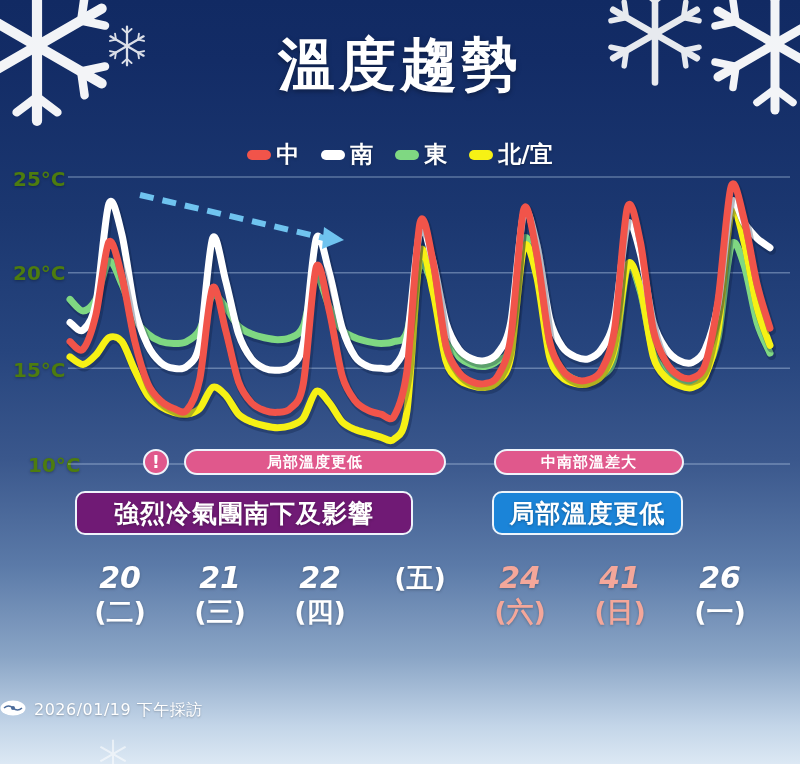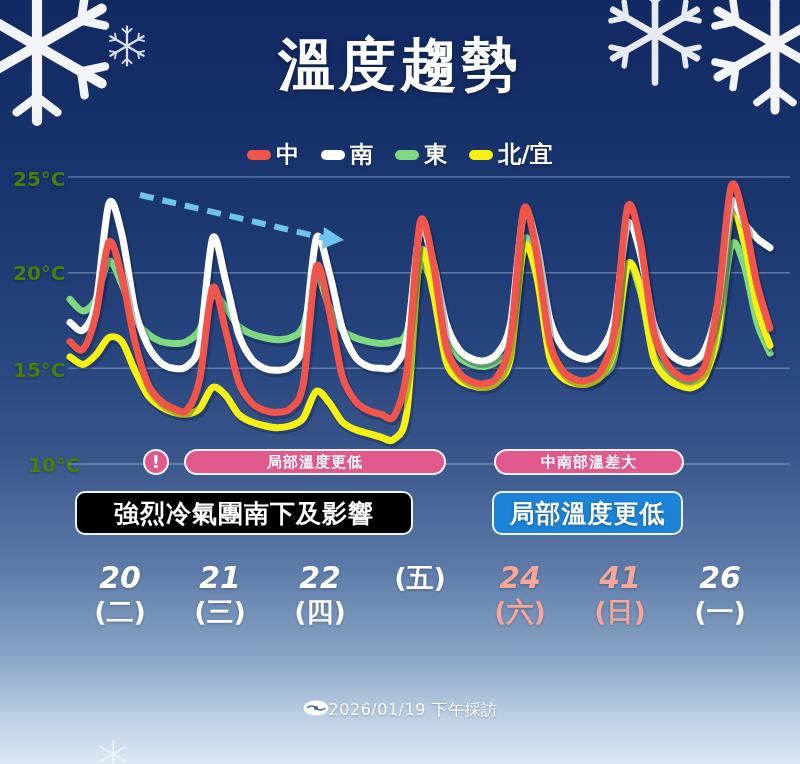--- a/index.html
+++ b/index.html
@@ -63,42 +63,42 @@
     font-family:"DejaVu Sans","Liberation Sans",sans-serif;
   }
   .boxrow{
     position:absolute;height:44px;border-radius:10px;
     display:flex;align-items:center;justify-content:center;
     color:#ffffff;font-size:25px;font-weight:bold;letter-spacing:1px;
     font-family:"DejaVu Sans","Liberation Sans",sans-serif;
     box-sizing:border-box;border:2px solid #eef4fb;
     text-shadow:0 1px 3px rgba(0,0,0,.3);
   }
-  #box-cold-surge{background:#000000;}
+  #box-cold-surge{background:#701a75;}
   #box-cold-weaken{background:#1b84d8;}
 
   
   #dates{position:absolute;left:60px;top:552px;width:740px;height:80px;}
   .dcell{position:absolute;text-align:center;width:100px;}
   .dnum{
     font-size:30px;font-weight:bold;line-height:34px;
     font-family:"DejaVu Sans","Liberation Sans",sans-serif;
     text-shadow:0 1px 3px rgba(0,0,0,.25);
     font-style:italic;
   }
   .dwk{
     font-size:27px;font-weight:bold;line-height:34px;
     font-family:"DejaVu Sans","Liberation Sans",sans-serif;
     text-shadow:0 1px 3px rgba(0,0,0,.25);
   }
 
   
   #footer{
     position:absolute;left:0;top:690px;width:800px;
-    display:flex;justify-content:center;align-items:center;
+    display:flex;justify-content:flex-start;align-items:center;gap:8px;
   }
   #footer-text{
     color:#ffffff;font-size:16px;letter-spacing:.5px;
     font-family:"DejaVu Sans","Liberation Sans",sans-serif;
     text-shadow:0 1px 2px rgba(0,0,0,.25);
   }
 </style>
 </head>
 <body>
 

